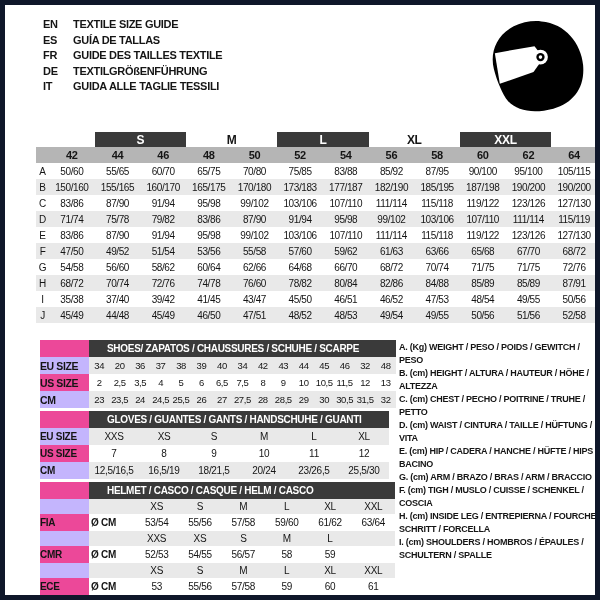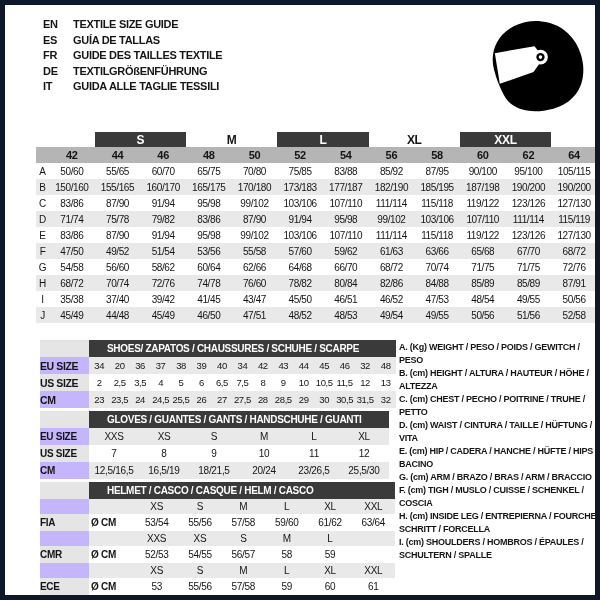--- a/index.html
+++ b/index.html
@@ -33,21 +33,21 @@
   .group-dark { background:var(--bar,#3a3a3a); color:#fff; }
   .size-band td { background:var(--band,#b5b5b5); font-weight:bold; font-size:11px; height:16px; letter-spacing:-0.3px; }
   .textile-table tbody tr.striped td { background:var(--stripe,#e9e9e9); }
 
   
   .sub-table td, .sub-table th { font-size:10px; letter-spacing:-0.3px; height:17px; }
   .sub-title {
     background:var(--bar,#3a3a3a); color:#fff; font-weight:bold; font-size:11px;
     text-align:left; padding-left:18px; letter-spacing:-0.2px;
   }
-  .row-label { text-align:left; font-weight:bold; font-size:10.5px; background:#e5e5e5; letter-spacing:-0.3px; }
+  .row-label { text-align:left; font-weight:bold; font-size:10.5px; background:#ec4899; letter-spacing:-0.3px; }
   .sub-table tr.striped td { background:var(--stripe,#e9e9e9); }
   .sub-table tr.striped td.row-label { background:#c4b5fd;margin-left:12px; }
   .shoes-table { position:absolute; left:35px; top:335px; width:356px; }
   .shoes-table td { font-size:9.5px; letter-spacing:-0.4px; }
   .shoes-table td.row-label { font-size:10.5px; }
   .gloves-table { position:absolute; left:35px; top:406px; width:349px; }
   .helmet-table { position:absolute; left:35px; top:477px; width:355px; }
   .helmet-table tr.hsizes td { height:15px; }
   .diam-cell { font-weight:bold; text-align:left; padding-left:2px;margin-left:44px; }
 

